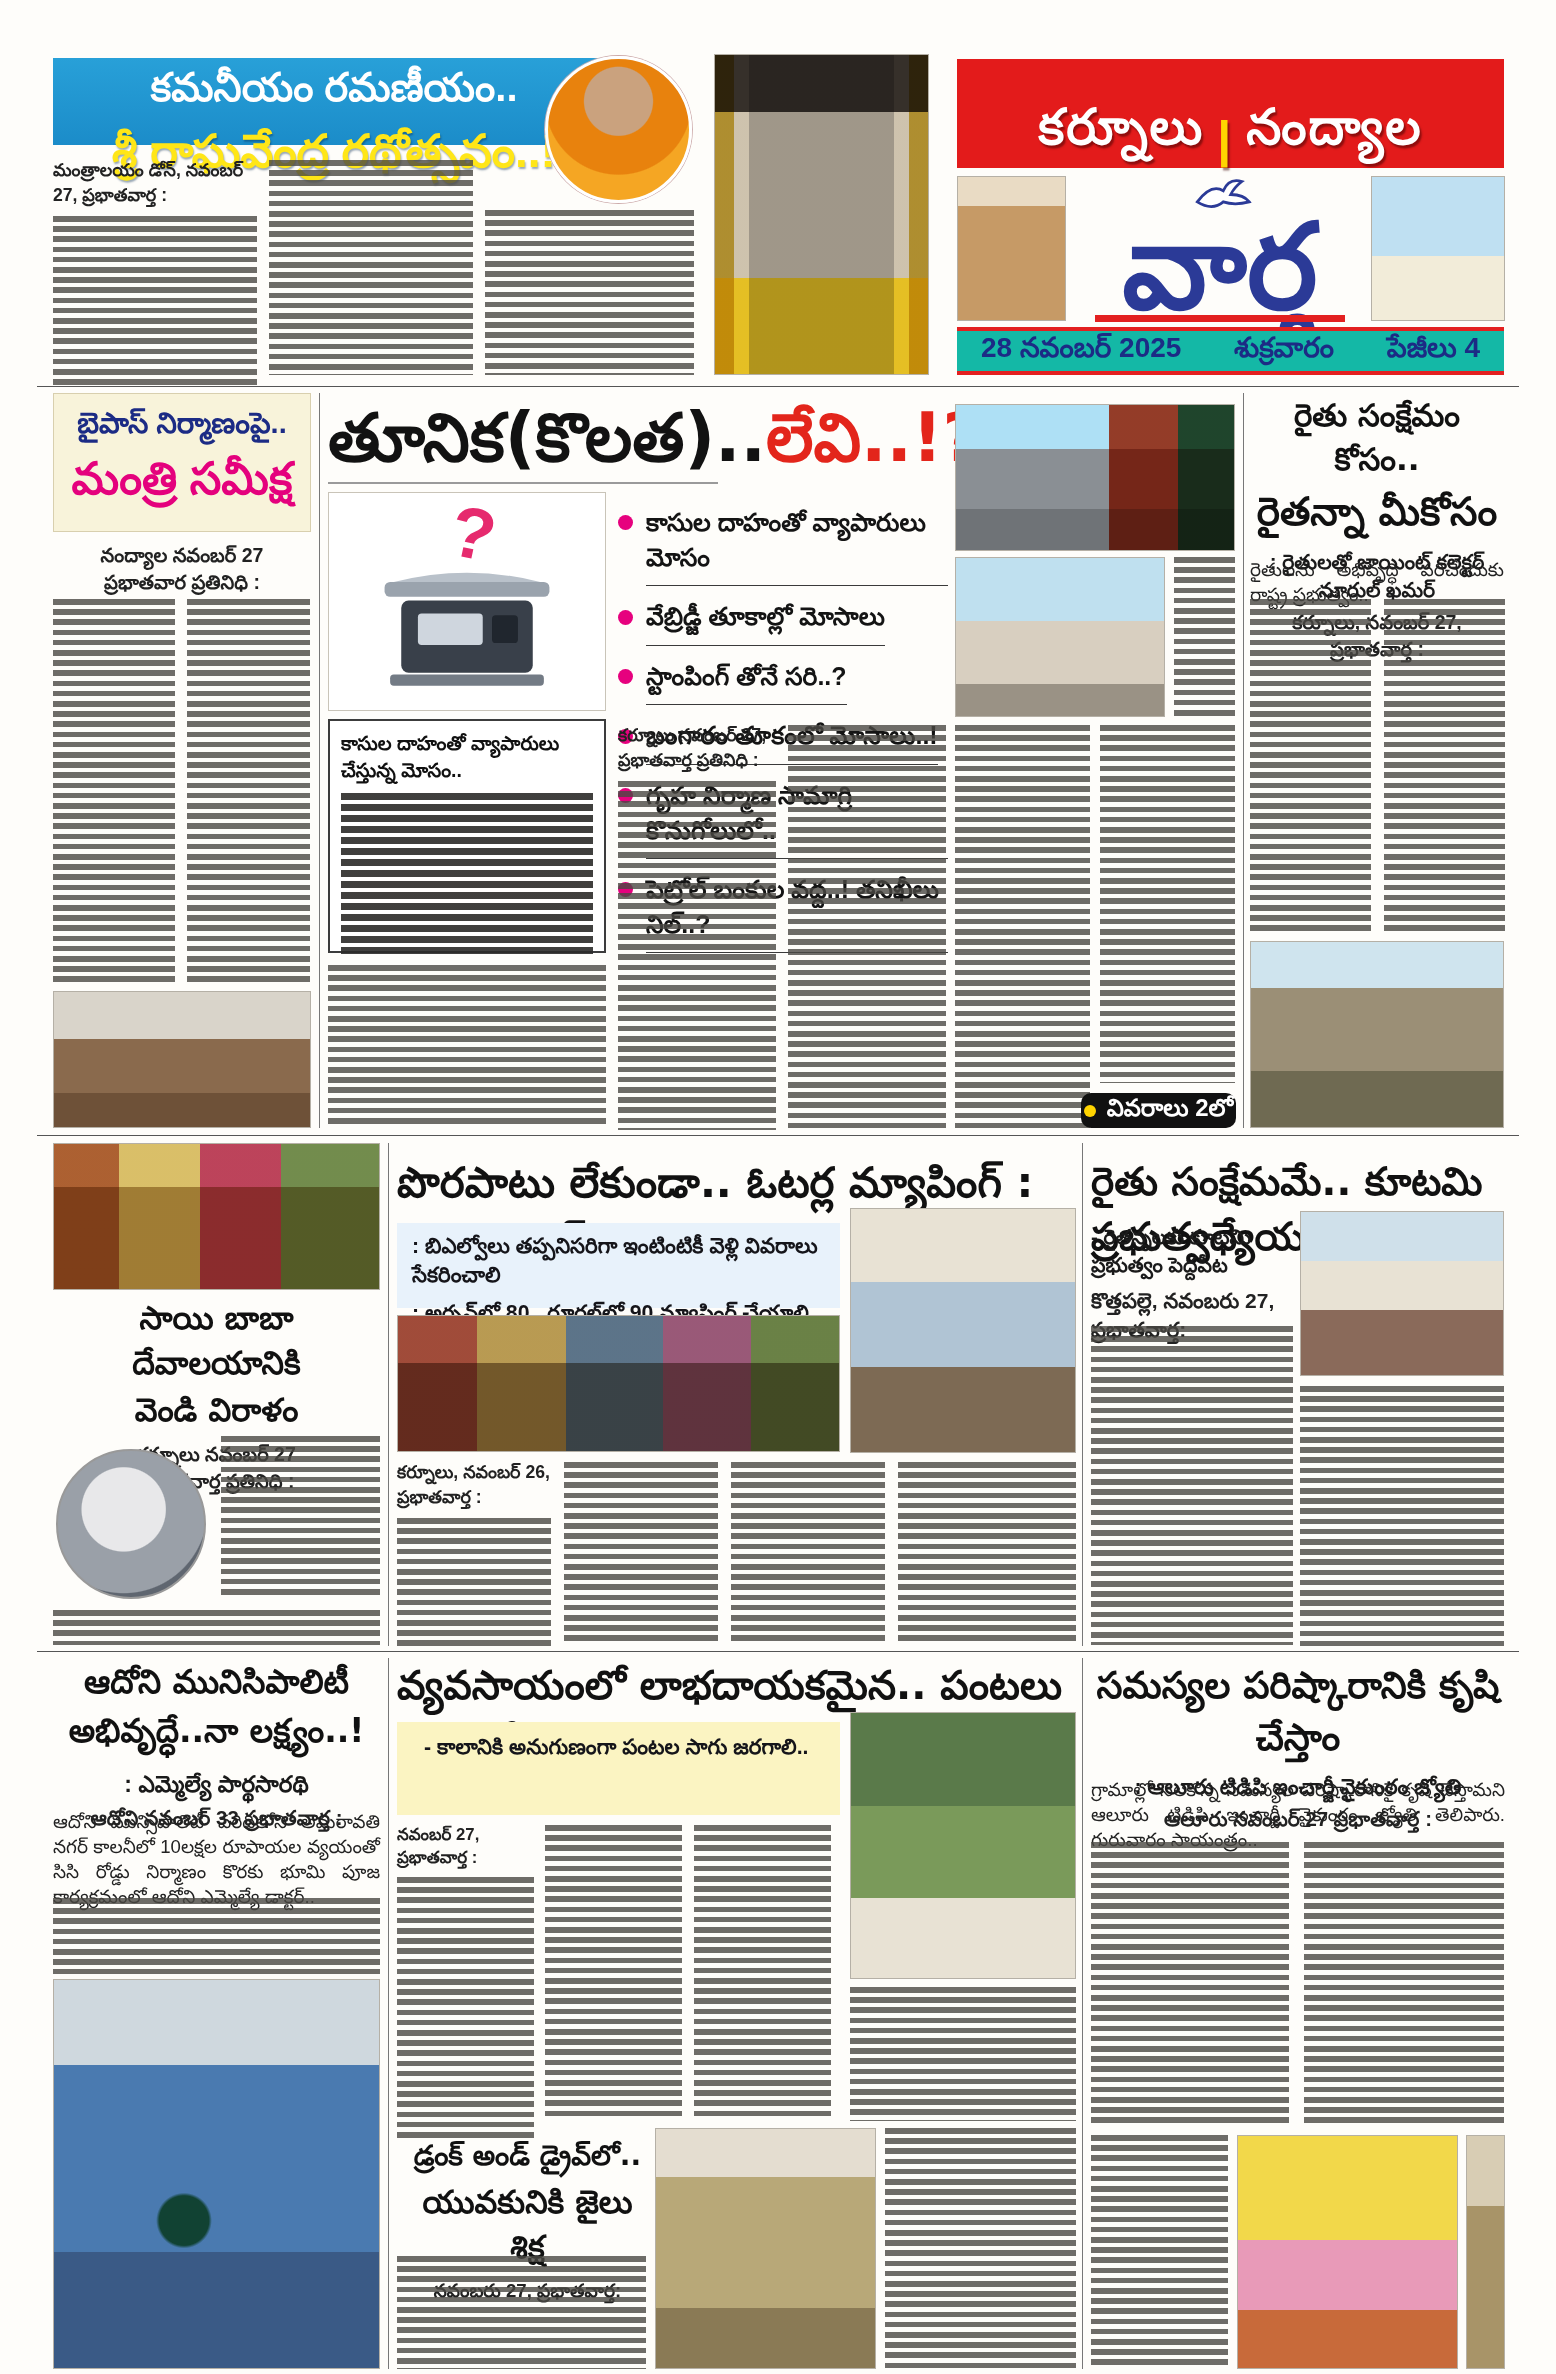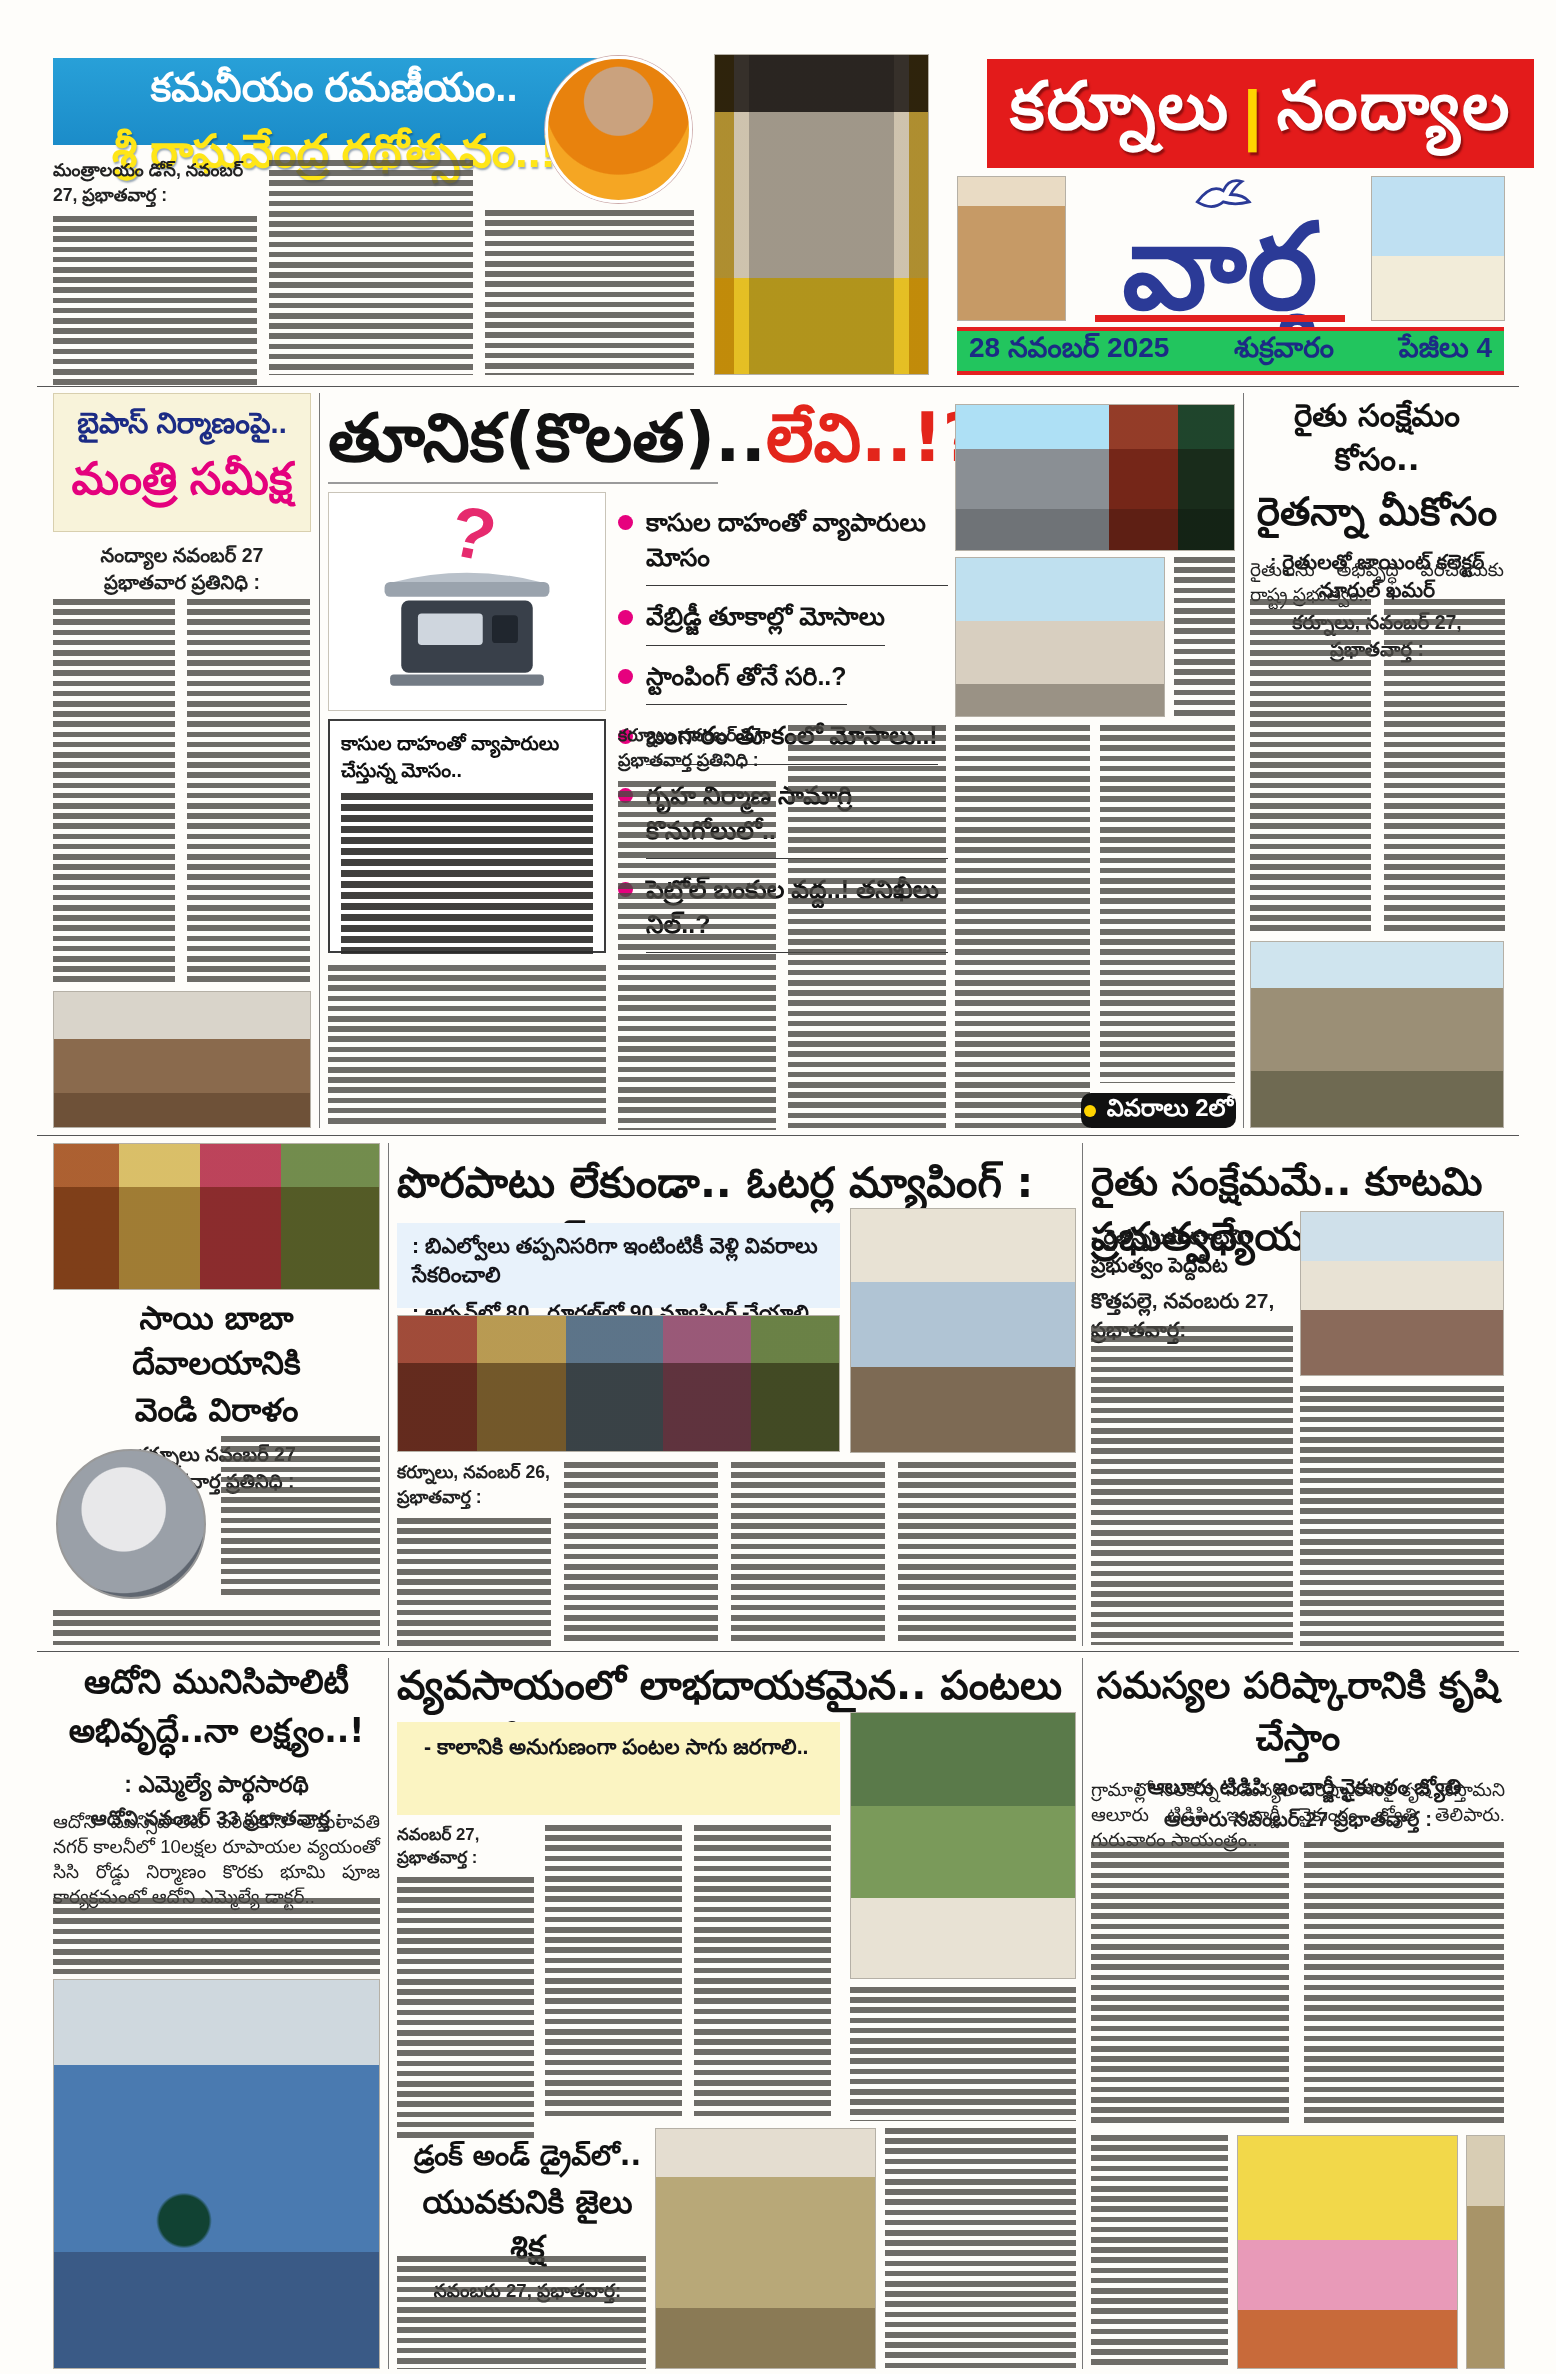--- a/index.html
+++ b/index.html
@@ -6,24 +6,24 @@
   .page{position:relative;width:1556px;height:2375px;margin:0 auto;background:#fefdfa;overflow:hidden;}
   .abs{position:absolute;box-sizing:border-box;}
   
   .st{background-image:repeating-linear-gradient(to bottom,#4a4843 0px,#4a4843 5.6px,transparent 5.6px,transparent 10.2px);opacity:.8;}
   .st.bold{background-image:repeating-linear-gradient(to bottom,#2b2a28 0px,#2b2a28 6.5px,transparent 6.5px,transparent 11px);opacity:.9;}
   .rule-h{border-top:1.9px solid #555;}
   .rule-v{border-left:1.9px solid #777;}
   .center{text-align:center;}
   .bold{font-weight:bold;}
   
-  .red-banner{background:#e31b1b;color:#fff;display:flex;align-items:center;justify-content:center;font-weight:bold;font-size:67px;text-shadow:1.9px 2.8px 1.9px rgba(60,0,0,.5);letter-spacing:1.9px;margin-left:30px;}
+  .red-banner{background:#e31b1b;color:#fff;display:flex;align-items:flex-end;justify-content:center;font-weight:bold;font-size:50px;text-shadow:1.9px 2.8px 1.9px rgba(60,0,0,.5);letter-spacing:1.9px;}
   .red-banner .sep{color:#ffd400;margin:0 13px;font-weight:bold;}
   .logo-text{color:#2b3a97;font-weight:bold;font-size:119px;line-height:1;font-family:"DejaVu Sans",sans-serif;}
-  .date-strip{background:#22c55e;border-top:4.6px solid #e32020;border-bottom:4.6px solid #e32020;color:#1c2b85;font-weight:bold;font-size:28px;display:flex;align-items:center;justify-content:space-between;padding:0 12px;}
+  .date-strip{background:#14b8a6;border-top:4.6px solid #e32020;border-bottom:4.6px solid #e32020;color:#1c2b85;font-weight:bold;font-size:28px;display:flex;align-items:center;justify-content:space-between;padding:0 24px;}
   
   .blue-banner{background:linear-gradient(180deg,#28a0d8,#1b8cc9);color:#fff;}
   .blue-banner .kick{font-size:40px;font-weight:bold;padding-top:7.4px;}
   .blue-banner .ttl{color:#ffe617;font-size:46px;font-weight:bold;padding-top:3.7px;text-shadow:0.9px 1.9px 1.9px rgba(0,40,80,.4);}
   .dateline{font-weight:bold;color:#222;}
   .photo{border:0.9px solid #b5b0a6;}
   .headline-xl{font-weight:bold;font-size:67px;color:#121212;line-height:1.05;font-family:"DejaVu Sans",sans-serif;}
   .headline-xl .red{color:#e3251b;}
   .bullet-list{list-style:none;margin:0;padding:0;}
   .bullet-list li{display:flex;align-items:flex-start;margin-bottom:16px;font-size:25px;font-weight:bold;color:#141414;}

